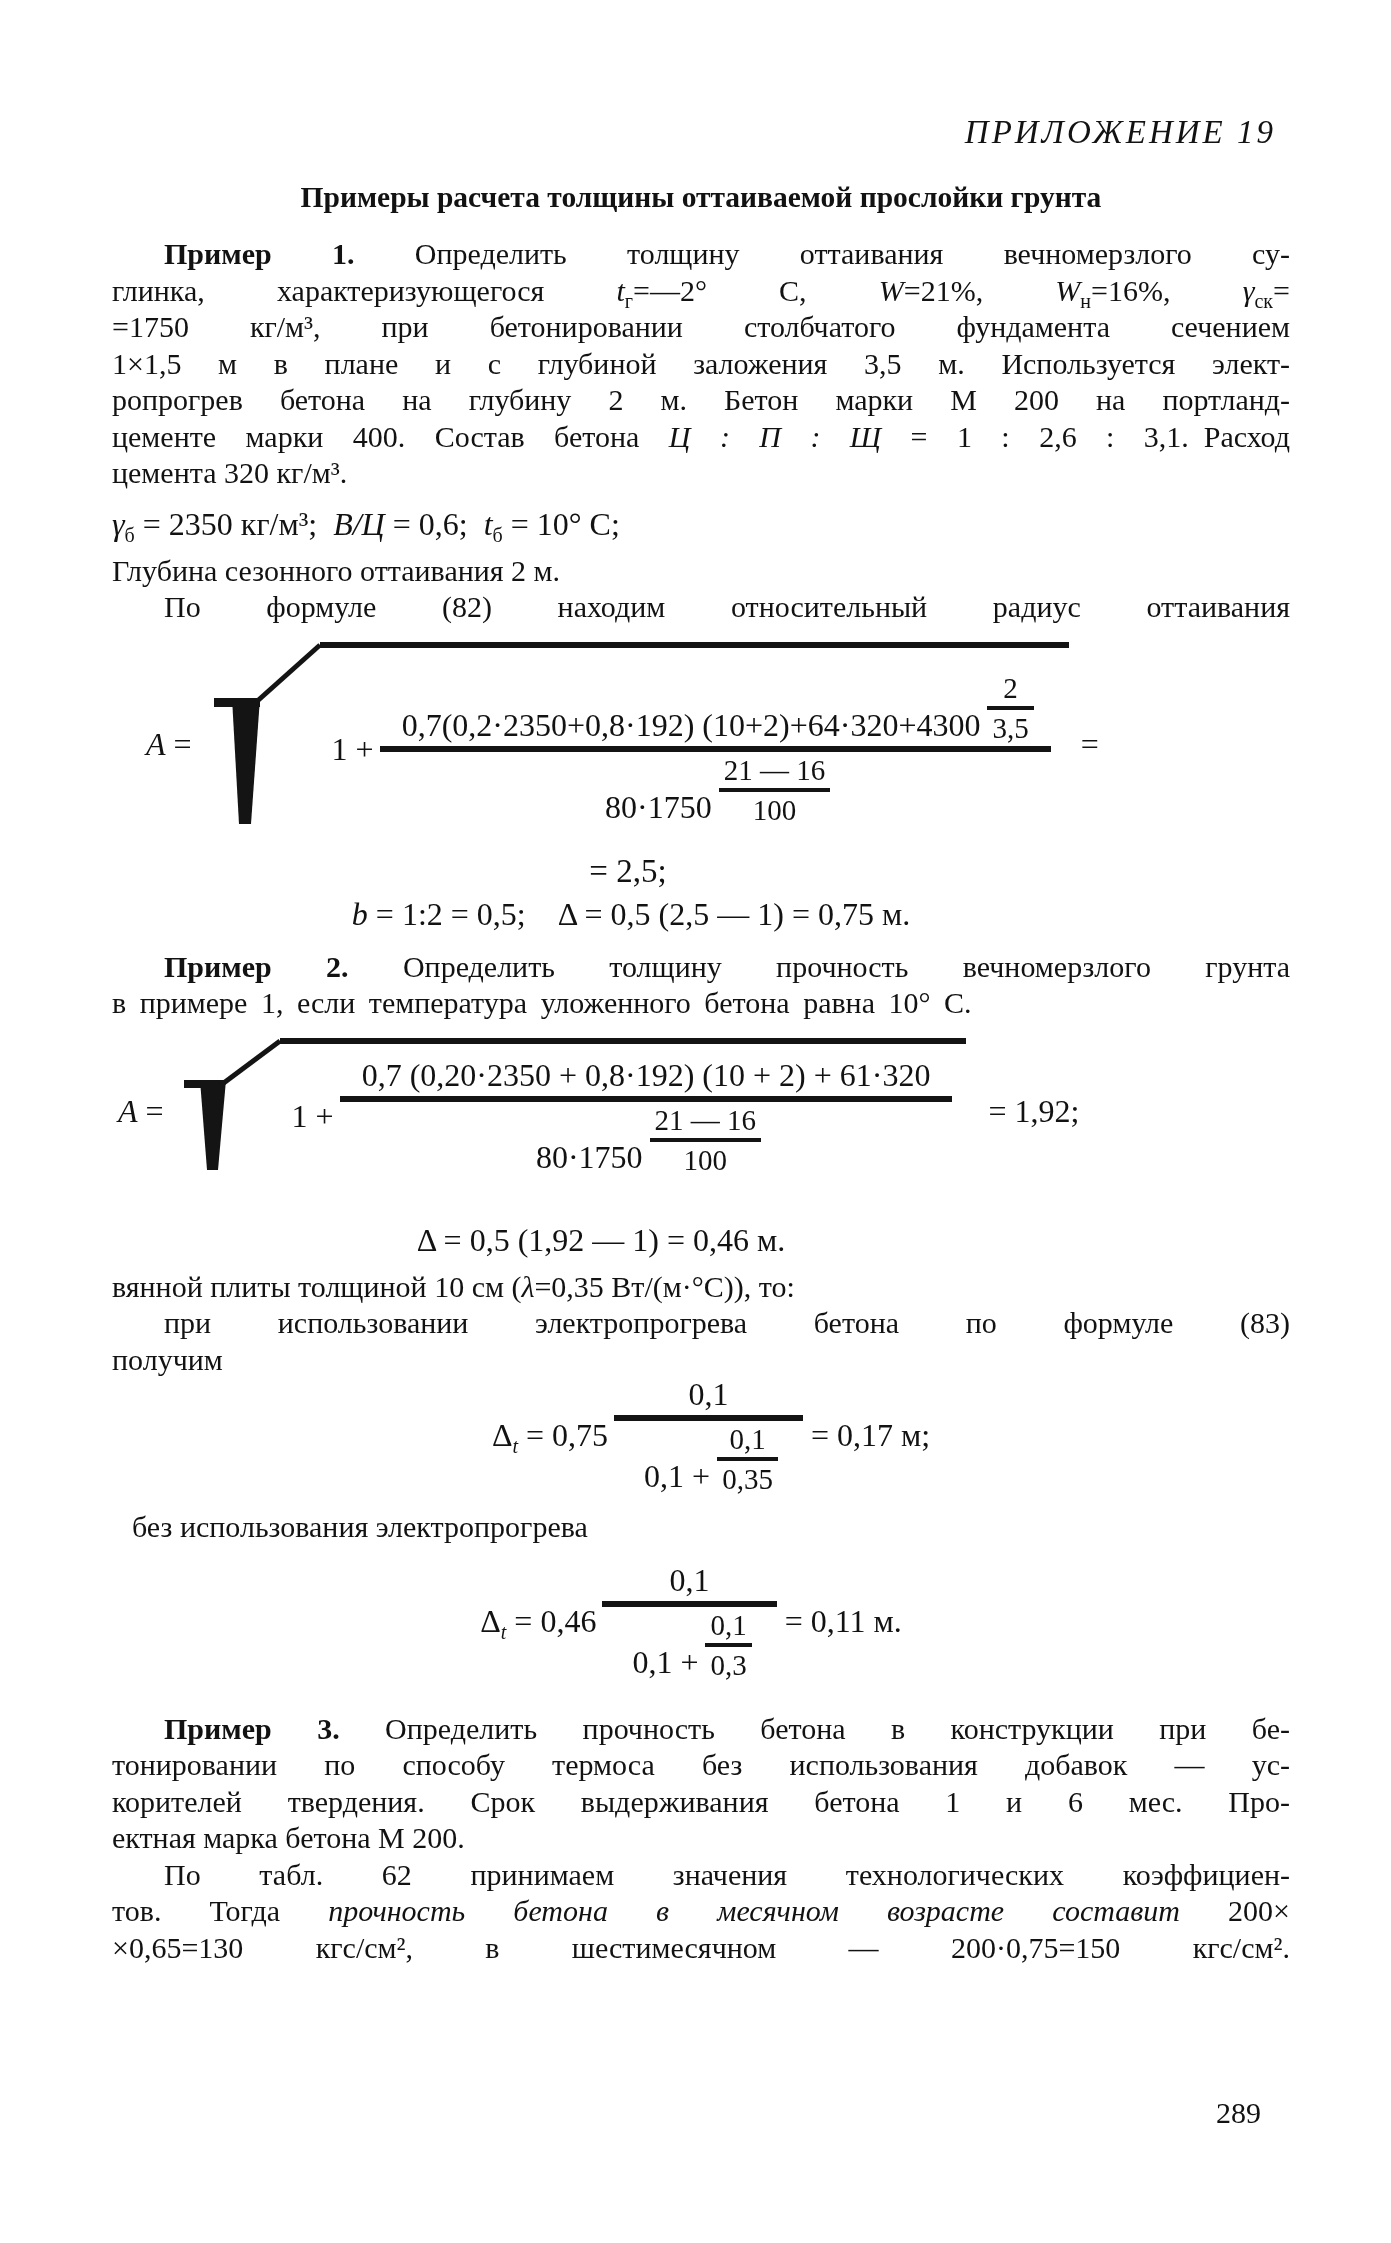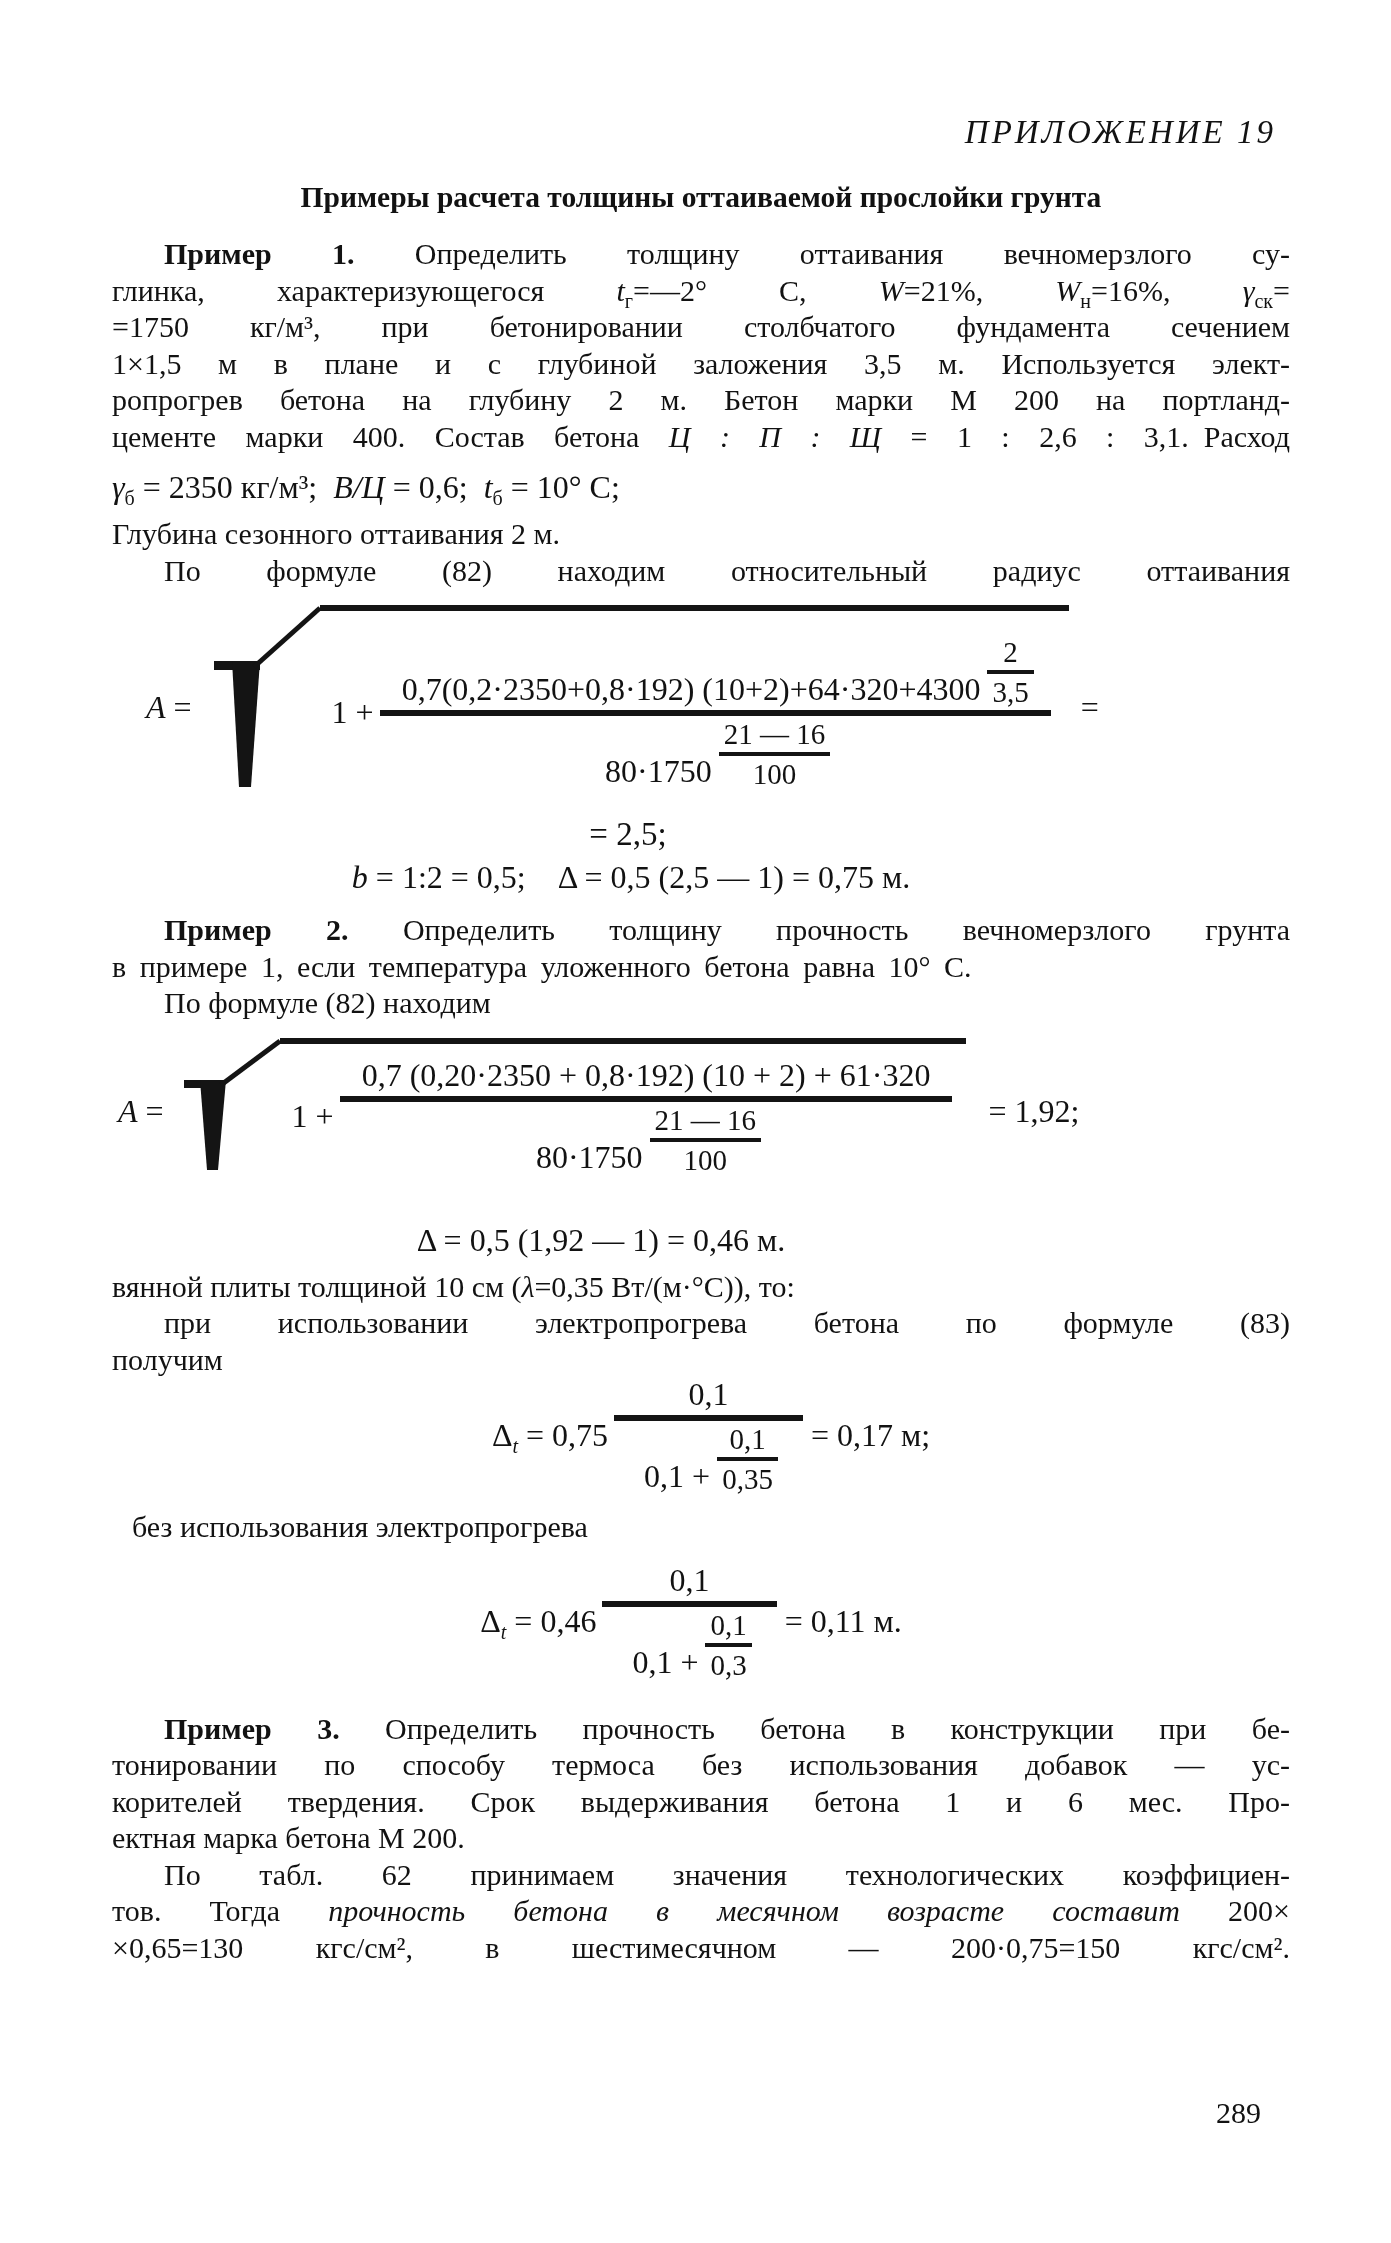--- a/index.html
+++ b/index.html
@@ -86,20 +86,21 @@
 
     <div class="doc-title">Примеры расчета толщины оттаиваемой прослойки грунта</div>
 
     <div class="p1">
       <div class="line jl ind"><span class="b">Пример 1.</span><span> Определить толщину оттаивания вечномерзлого су-</span></div>
       <div class="line jl"><span>глинка, характеризующегося </span><span class="it">t</span><span class="sub">г</span><span>=—2° С, </span><span class="it">W</span><span>=21%, </span><span class="it">W</span><span class="sub">н</span><span>=16%, </span><span class="it">γ</span><span class="sub">ск</span><span>=</span></div>
       <div class="line jl">=1750 кг/м³, при бетонировании столбчатого фундамента сечением</div>
       <div class="line jl">1×1,5 м в плане и с глубиной заложения 3,5 м. Используется элект-</div>
       <div class="line jl">ропрогрев бетона на глубину 2 м. Бетон марки М 200 на портланд-</div>
       <div class="line jl"><span>цементе марки 400. Состав бетона </span><span class="it">Ц : П : Щ</span><span> = 1 : 2,6 : 3,1. Расход</span></div>
+      <div class="line">цемента 320 кг/м³.</div>
     </div>
 
     <div class="eq-params ctr"><span class="it">γ</span><span class="sub">б</span><span> = 2350 кг/м³; </span><span class="it">В/Ц</span><span> = 0,6; </span><span class="it">t</span><span class="sub">б</span><span> = 10° С;</span></div>
 
     <div class="p-depth">
       <div class="line">Глубина сезонного оттаивания 2 м.</div>
       <div class="line jl ind">По формуле (82) находим относительный радиус оттаивания</div>
     </div>
 
     <div class="formula f1">
@@ -135,21 +136,20 @@
         <span class="tail">=</span>
       </div>
       <div class="fresult">= 2,5;</div>
     </div>
 
     <div class="b-line"><span class="it">b</span><span> = 1:2 = 0,5; Δ = 0,5 (2,5 — 1) = 0,75 м.</span></div>
 
     <div class="p2">
       <div class="line jl ind"><span class="b">Пример 2.</span><span> Определить толщину прочность вечномерзлого грунта</span></div>
       <div class="line ws6">в примере 1, если температура уложенного бетона равна 10° С.</div>
-      <div class="line ind">По формуле (82) находим</div>
     </div>
 
     <div class="formula f2">
       <div class="frow">
         <span class="fl"><span class="it">A</span><span> =</span></span>
         <svg class="radical" width="108" height="148" viewBox="0 0 108 148">
           <rect x="10" y="42" width="40" height="8" fill="#141414"></rect>
           <polygon points="26,42 52,42 44,132 33,132" fill="#141414"></polygon>
           <line x1="47" y1="47" x2="106" y2="3" stroke="#141414" stroke-width="5"></line>
         </svg>

